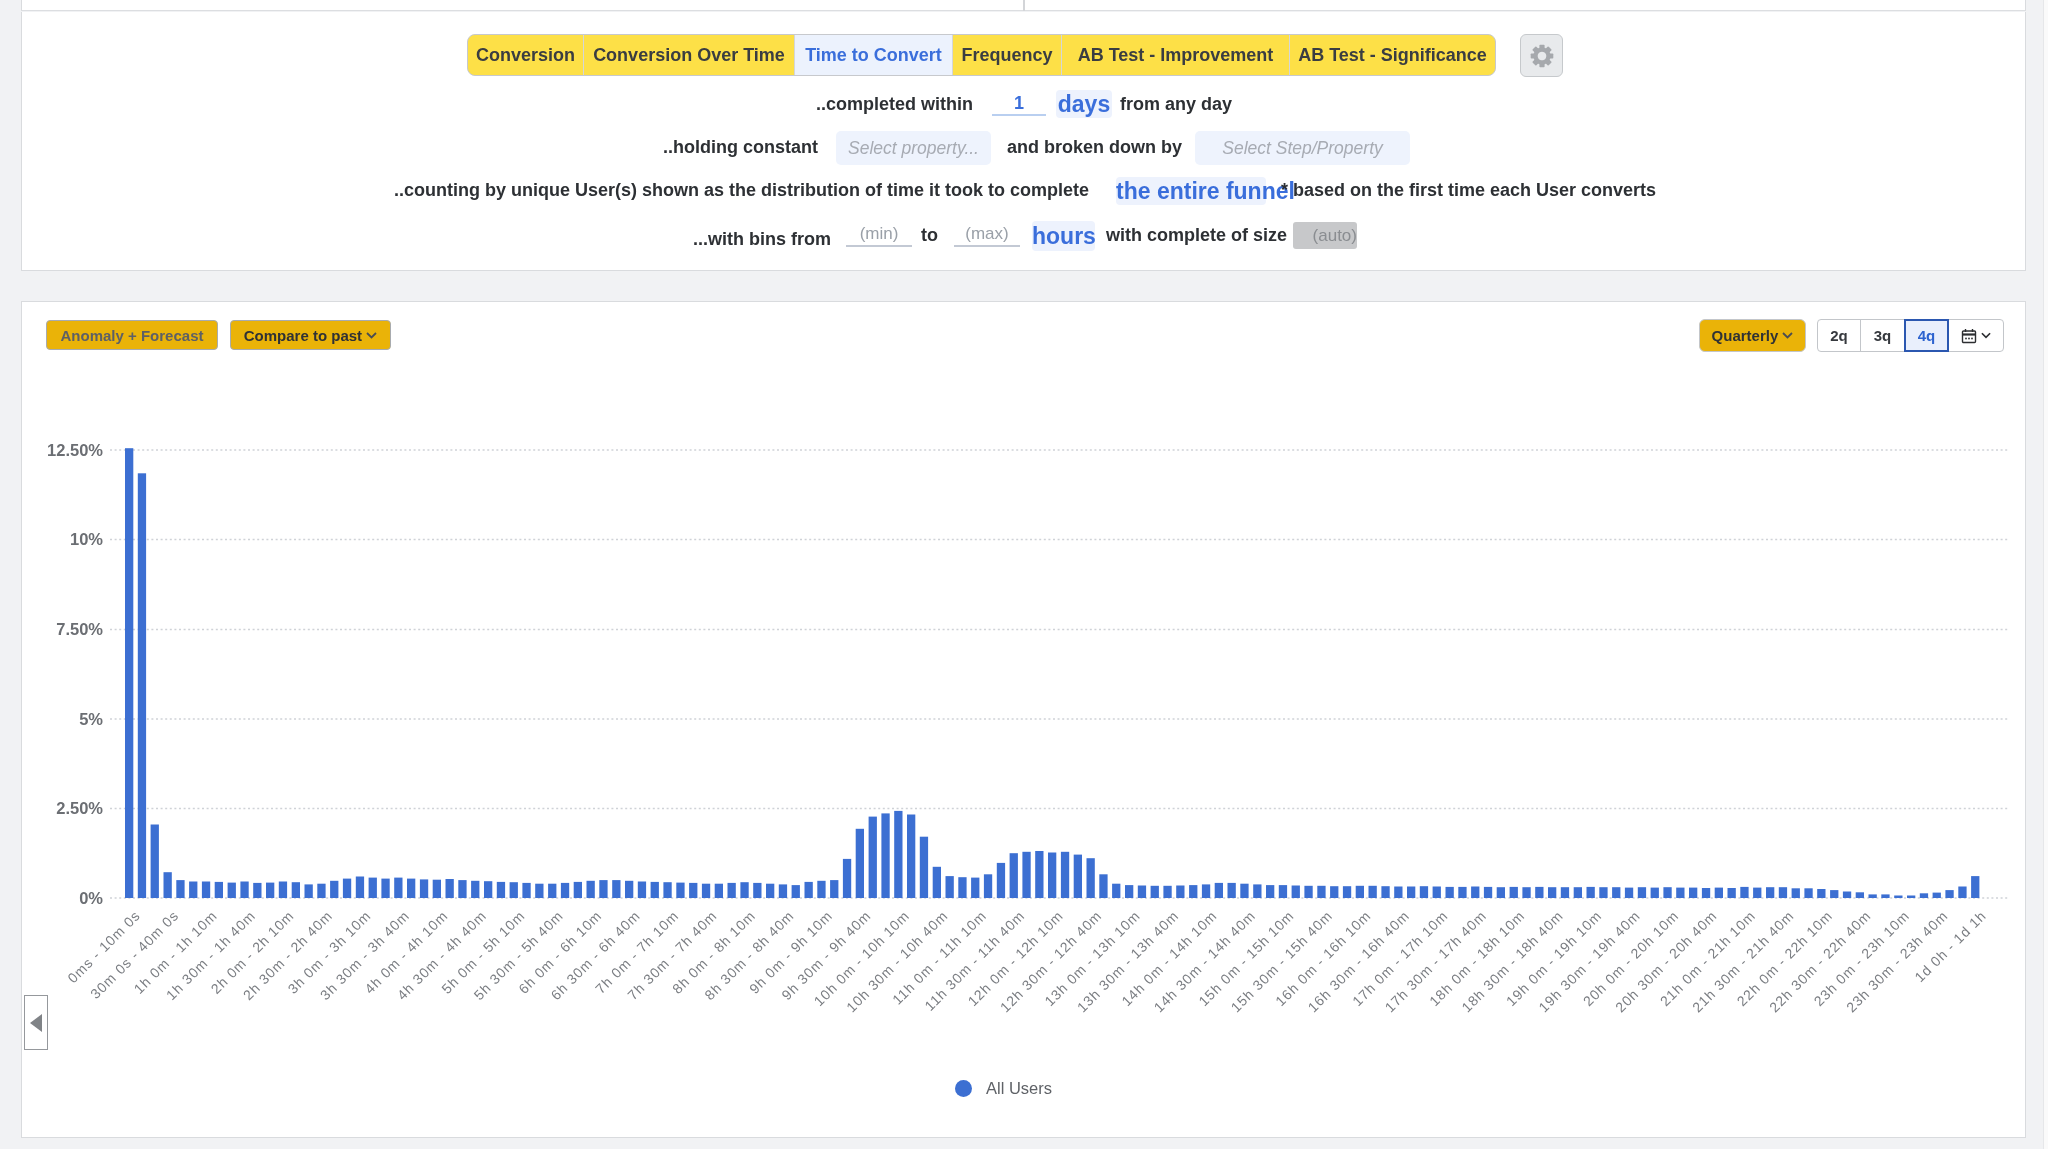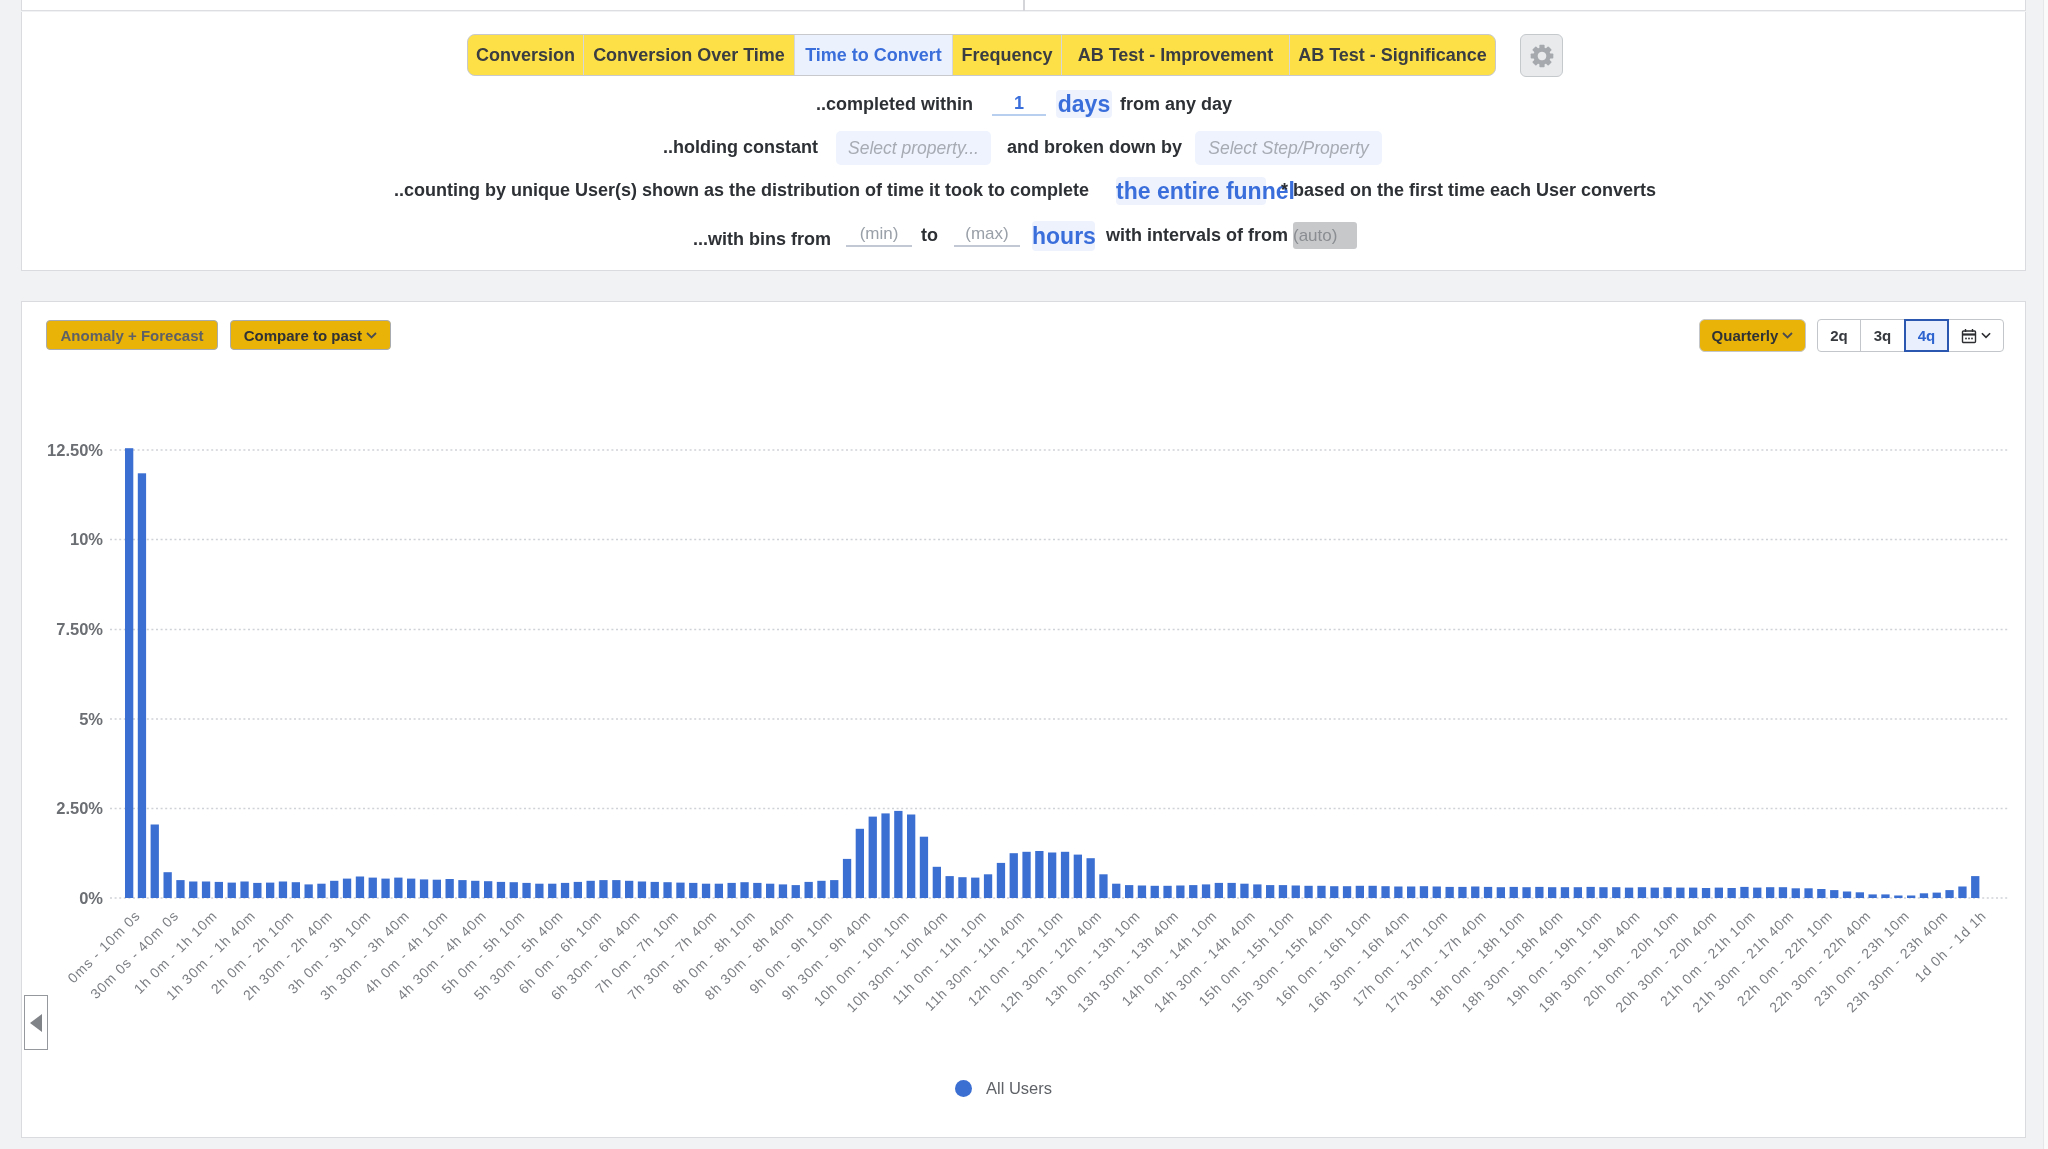--- a/index.html
+++ b/index.html
@@ -42,33 +42,33 @@
 </div>
 
 <div class="txt" style="left:816px;top:91px;">..completed within</div>
 <div class="abs" style="left:992px;top:90px;width:54px;height:26px;border-bottom:2px solid #b9cff0;color:#3a6edb;font-weight:700;font-size:18px;text-align:center;line-height:26px;">1</div>
 <div class="chipb" style="left:1056px;top:90px;width:56px;height:28px;line-height:28px;">days</div>
 <div class="txt" style="left:1120px;top:91px;">from any day</div>
 
 <div class="txt" style="left:663px;top:134px;">..holding constant</div>
 <div class="chipg" style="left:836px;top:131px;width:155px;height:34px;line-height:34px;">Select property...</div>
 <div class="txt" style="left:1007px;top:134px;">and broken down by</div>
-<div class="chipg" style="left:1195px;top:131px;width:187px;height:34px;line-height:34px;font-style:italic;">Select Step/Property</div>
+<div class="chipg" style="left:1195px;top:131px;width:215px;height:34px;line-height:34px;font-style:italic;">Select Step/Property</div>
 
 <div class="txt" style="left:394px;top:177px;">..counting by unique User(s) shown as the distribution of time it took to complete</div>
 <div class="chipb" style="left:1116px;top:177px;width:150px;height:28px;line-height:28px;">the entire funnel</div>
 <div class="txt" style="left:1281px;top:177px;">* based on the first time each User converts</div>
 
 <div class="txt" style="left:693px;top:226px;">...with bins from</div>
 <div class="abs" style="left:846px;top:220px;width:66px;height:27px;border-bottom:2px solid #c3c9d4;color:#9aa0a8;font-size:17px;text-align:center;line-height:27px;">(min)</div>
 <div class="txt" style="left:921px;top:222px;">to</div>
 <div class="abs" style="left:954px;top:220px;width:66px;height:27px;border-bottom:2px solid #c3c9d4;color:#9aa0a8;font-size:17px;text-align:center;line-height:27px;">(max)</div>
 <div class="chipb" style="left:1032px;top:221px;width:63px;height:30px;line-height:30px;">hours</div>
-<div class="txt" style="left:1106px;top:222px;">with intervals of from</div>
-<div class="abs" style="left:1293px;top:222px;width:64px;height:27px;background:#c7c8ca;border-radius:3px;color:#8a8d91;font-size:17px;text-align:left;line-height:27px;">(auto)</div>
+<div class="txt" style="left:1106px;top:222px;">with complete of size</div>
+<div class="abs" style="left:1293px;top:222px;width:64px;height:27px;background:#c7c8ca;border-radius:3px;color:#8a8d91;font-size:17px;text-align:right;line-height:27px;">(auto)</div>
 
 <div class="abs" style="left:21px;top:301px;width:2005px;height:837px;background:#fff;border:1px solid #d9dbde;"></div>
 
 <div class="btn" style="left:46px;top:320px;width:172px;height:30px;color:#5d6066;">Anomaly + Forecast</div>
 <div class="btn" style="left:230px;top:320px;width:161px;height:30px;color:#2f3135;">Compare to past&nbsp;<svg width="11" height="7" viewBox="0 0 11 7" fill="none" stroke="#4a4d52" stroke-width="1.8">
       <path d="M1 1l4.5 4.5L10 1"></path>
     </svg></div>
 
 <div class="btn" style="left:1699px;top:319px;width:107px;height:33px;border-color:#c3c6ca;border-radius:6px;color:#2f3235;">Quarterly&nbsp;<svg width="11" height="7" viewBox="0 0 11 7" fill="none" stroke="#4a4d52" stroke-width="1.8">
       <path d="M1 1l4.5 4.5L10 1"></path>

